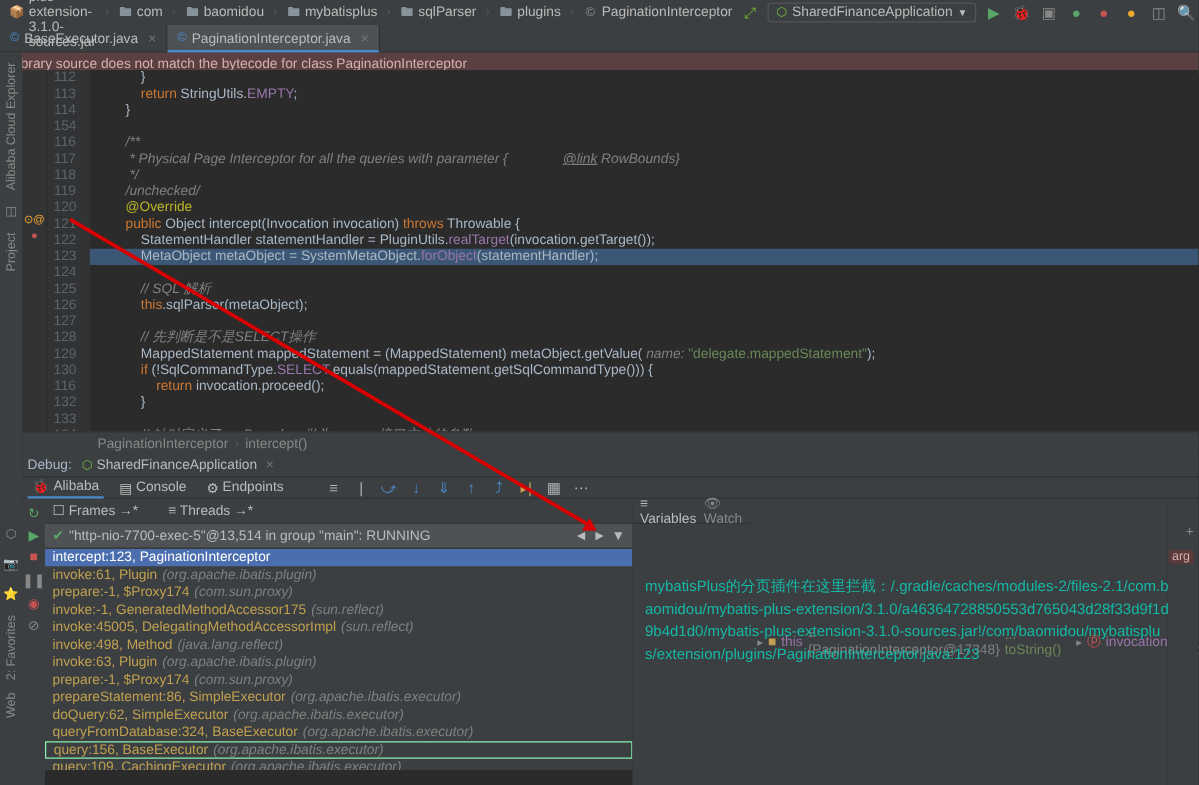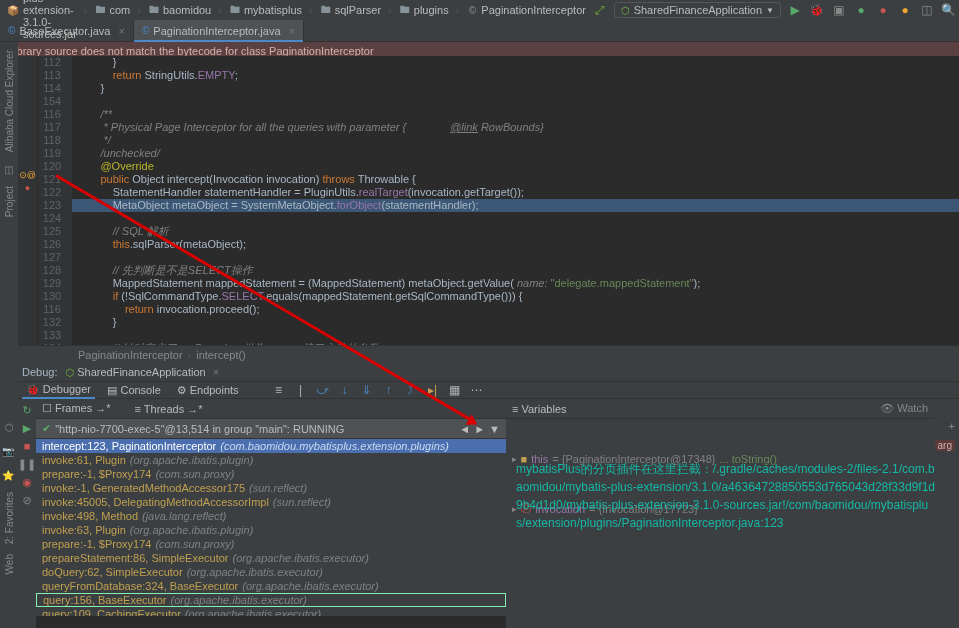--- a/index.html
+++ b/index.html
@@ -76,21 +76,21 @@
 .thread-row { height:20px; background:#4e5254; display:flex; align-items:center; padding:0 6px; color:#bbb; gap:4px; border-bottom:1px solid #323232; }
 .thread-row .chk { color:#59a869; }
 .thread-right { margin-left:auto; display:flex; gap:4px; }
 .frame-list { flex:1; overflow:hidden; }
 .frame { height:14px; display:flex; align-items:center; padding:0 6px; color:#c0a050; font-size:11px; }
 .frame.sel { background:#4b6eaf; color:#fff; }
 .frame .pkg { color:#808080; font-style:italic; margin-left:4px; }
 .frame.sel .pkg { color:#c8dbf2; }
 .frame.boxed { border:1px solid #86efac; background:#3c3f41; }
 
-.vars-pane { position:absolute; left:506px; top:399px; right:25px; bottom:0; background:#3c3f41; display:flex; flex-direction:column;gap:32px; }
+.vars-pane { position:absolute; left:506px; top:399px; right:25px; bottom:0; background:#3c3f41; display:flex; flex-direction:row; }
 .vars-hdr { height:20px; border-bottom:1px solid #323232; display:flex; align-items:center; padding:0 6px; color:#bbb; gap:6px; }
 .var-row { padding:2px 6px; color:#bbb; font-size:11px; display:flex; align-items:center; gap:4px; }
 .var-row .exp { color:#888; font-size:9px; }
 .var-row .vname { color:#9876aa; }
 .var-row .vval { color:#808080; }
 .var-row .toStr { color:#6a8759; }
 
 .annotation { position:absolute; left:516px; top:460px; width:420px; color:#14b8a6; font-size:12px; line-height:18px; word-break:break-all; }
 .anno-line { position:absolute; width:480px; height:3px; background:#d80000; left:56px; top:174px; transform-origin:left center; transform:rotate(30.5deg); z-index:50; pointer-events:none; }
 .anno-arrow { position:absolute; width:0; height:0; border-left:10px solid #d80000; border-top:6px solid transparent; border-bottom:6px solid transparent; left:468px; top:416px; transform:rotate(30deg); z-index:50; }
@@ -225,21 +225,21 @@
   <div class="debug-tab">
     <span class="spring-icon">⬡</span>
     <span>SharedFinanceApplication</span>
     <span class="close-x">×</span>
   </div>
 </div>
 
 <div class="debug-toolbar">
   <div class="sub-tab active">
       <span>🐞</span>
-      <span>Debugger</span>
+      <span>Alibaba</span>
     </div>
   <div class="sub-tab">
       <span>▤</span>
       <span>Console</span>
     </div>
   <div class="sub-tab">
       <span>⚙</span>
       <span>Endpoints</span>
     </div>
   <div class="toolbar-icons">
@@ -275,21 +275,20 @@
     <span>"http-nio-7700-exec-5"@13,514 in group "main": RUNNING</span>
     <div class="thread-right">
       <span>◄</span>
       <span>►</span>
       <span>▼</span>
     </div>
   </div>
   <div class="frame-list" id="frames">
       <div class="frame sel">
         <span>intercept:123, PaginationInterceptor</span>
-        <span class="pkg">(com.baomidou.mybatisplus.extension.plugins)</span>
       </div>
       <div class="frame">
         <span>invoke:61, Plugin</span>
         <span class="pkg">(org.apache.ibatis.plugin)</span>
       </div>
       <div class="frame">
         <span>prepare:-1, $Proxy174</span>
         <span class="pkg">(com.sun.proxy)</span>
       </div>
       <div class="frame">

